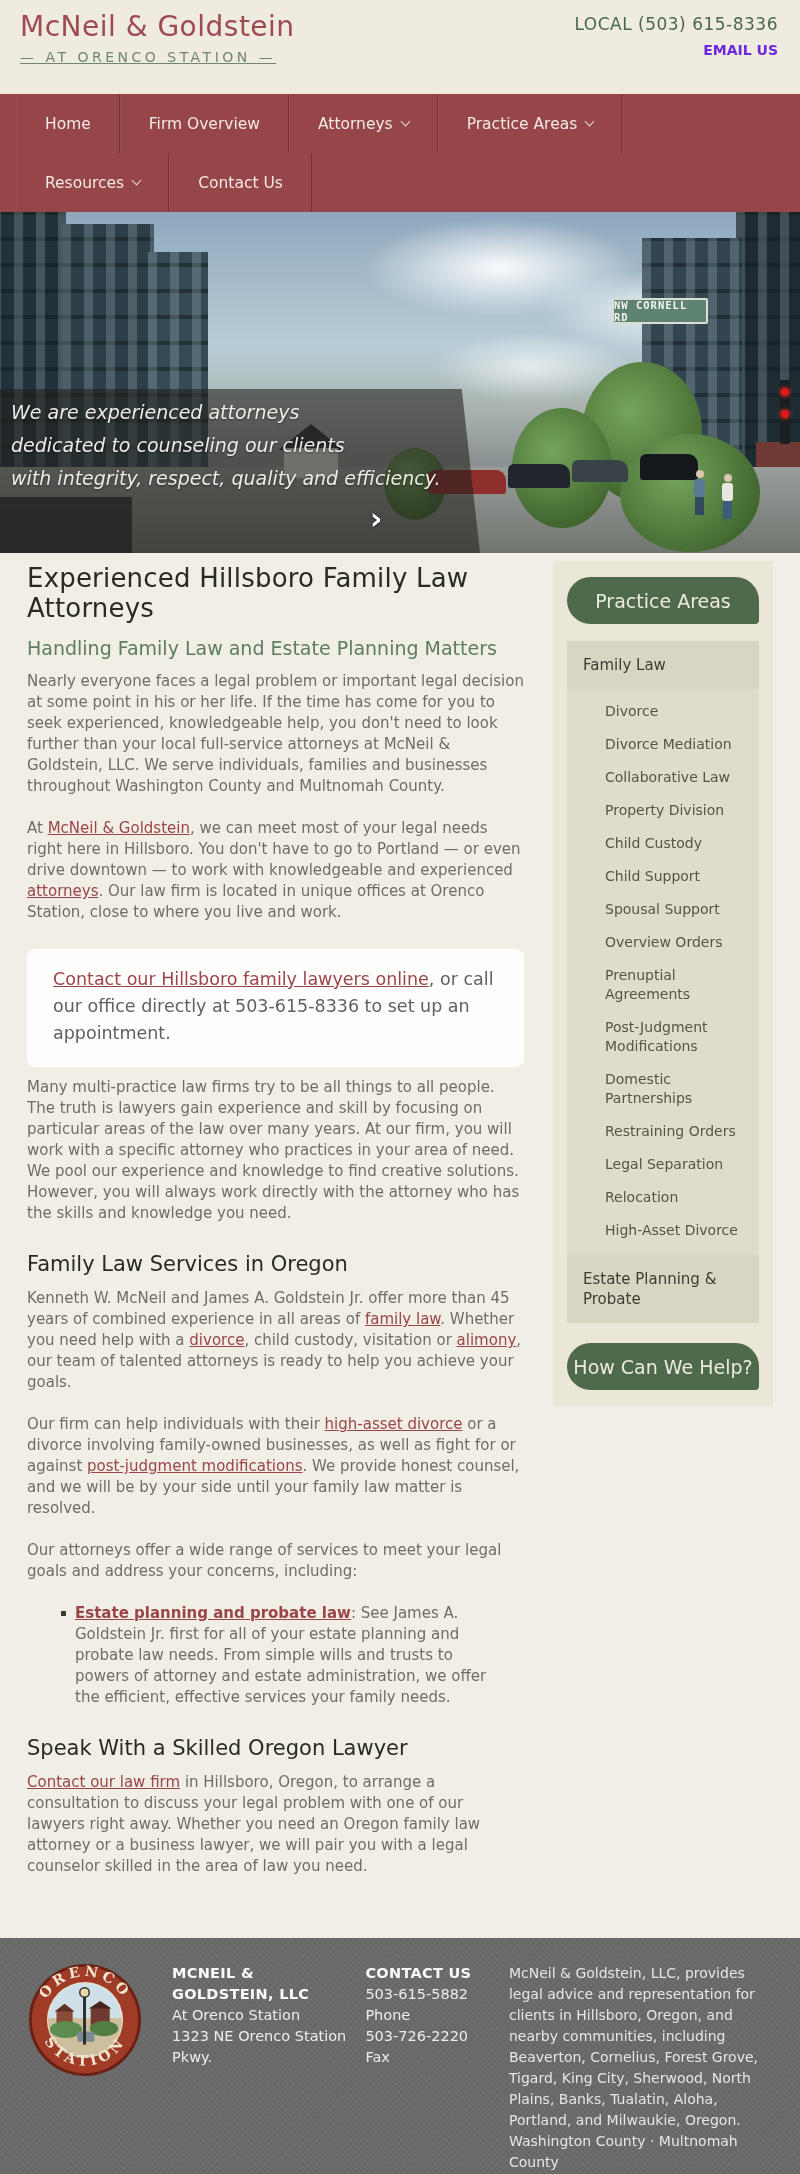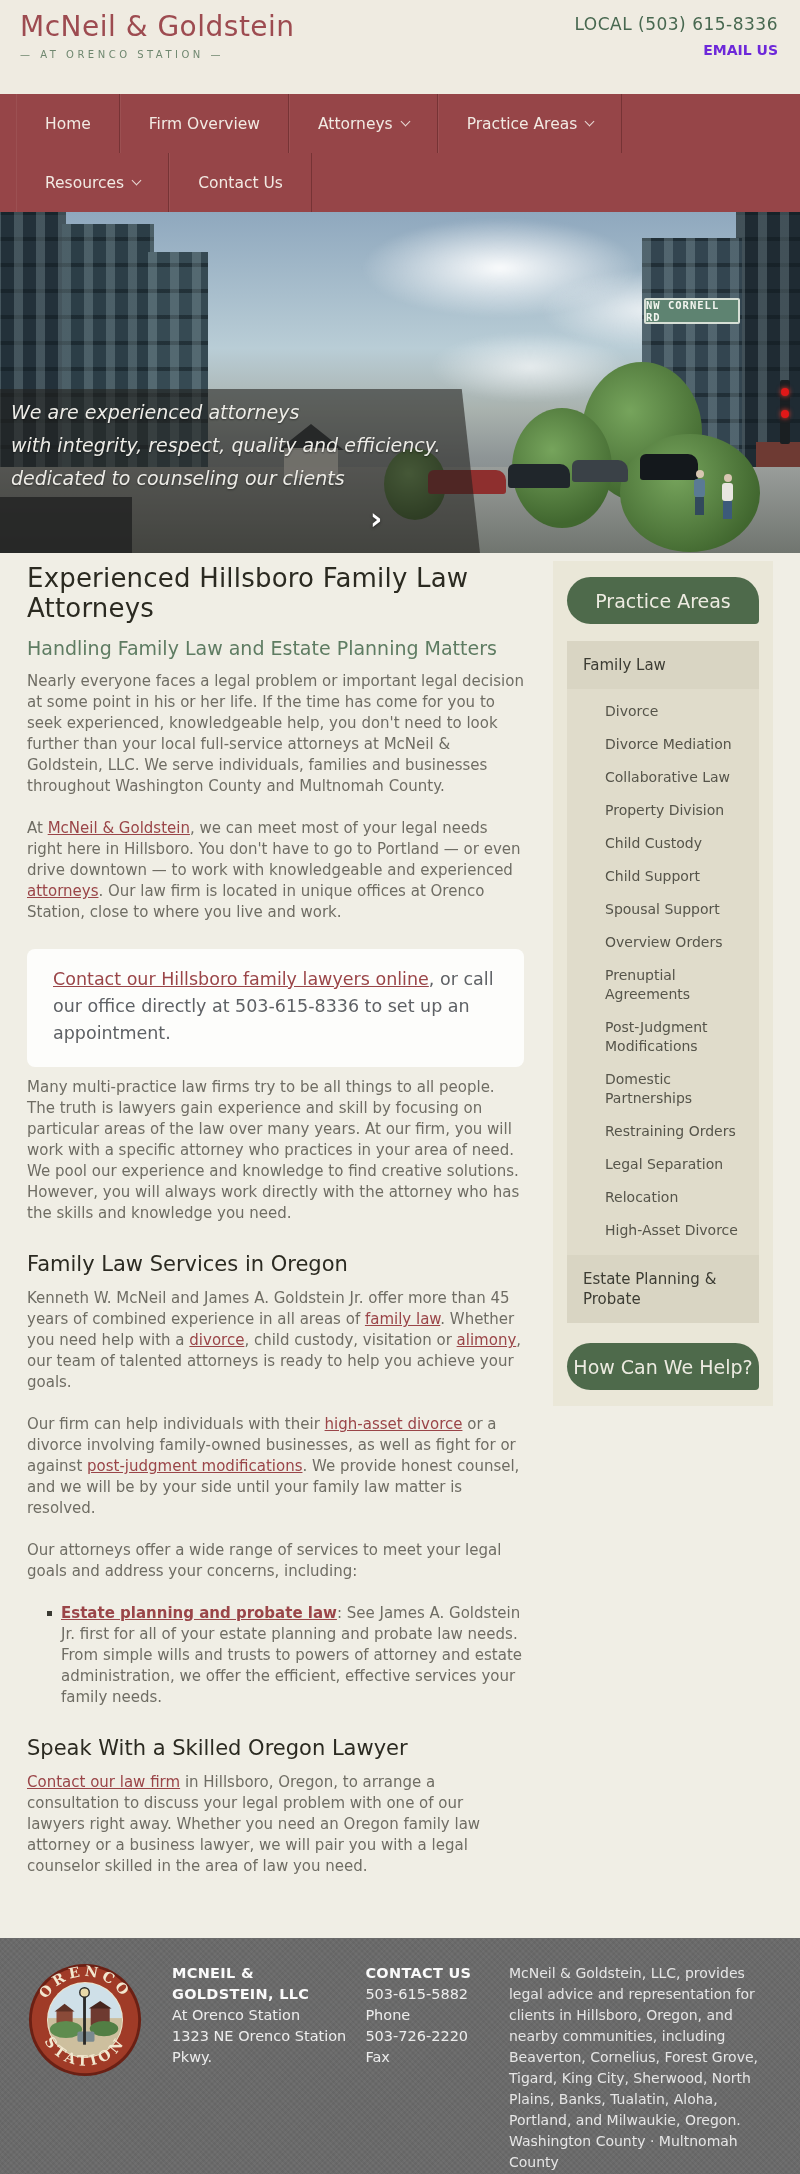--- a/index.html
+++ b/index.html
@@ -10,21 +10,21 @@
   }
   *{box-sizing:border-box;}
   html,body{margin:0;padding:0;}
   body{width:800px;font-family:"DejaVu Sans","Liberation Sans",sans-serif;background:#fff;}
   a{cursor:pointer;}
 
   
   .header{height:94px;background:var(--header-bg);position:relative;}
   .logo{position:absolute;left:20px;top:12px;}
   .logo-title{font-size:28px;font-weight:400;color:#9d4b50;letter-spacing:.5px;line-height:1.1;}
-  .logo-sub{font-size:10px;color:#6f876f;letter-spacing:3.5px;margin-top:6px;}
+  .logo-sub{font-size:14px;color:#6f876f;letter-spacing:3.5px;margin-top:6px;text-decoration:underline;}
   .header-right{position:absolute;right:22px;top:14px;text-align:right;}
   .phone{font-size:17px;color:#486850;letter-spacing:.5px;}
   .emailus{font-size:14px;color:#6d28d9;margin-top:8px;text-decoration:none;display:inline-block;font-weight:bold;}
 
   
   .nav{background:var(--maroon);}
   .nav-row{display:flex;height:59px;align-items:stretch;padding-left:16px;}
   .nav-item{display:flex;align-items:center;gap:9px;padding:18px 28px;color:#f2eae3;font-size:15.5px;
             border-right:1px solid rgba(60,18,20,.35);border-left:1px solid rgba(255,255,255,.06);cursor:pointer;}
   .chev{width:7px;height:7px;border-right:1.5px solid #e8d9d3;border-bottom:1.5px solid #e8d9d3;
@@ -37,21 +37,21 @@
   .bld{position:absolute;}
   .win{background-image:repeating-linear-gradient(90deg,rgba(190,215,220,.22) 0 9px,transparent 9px 22px),
        repeating-linear-gradient(0deg,rgba(15,25,30,.5) 0 4px,transparent 4px 26px);}
   .tree{position:absolute;border-radius:50%;background:radial-gradient(circle at 40% 35%,#76a45c,#41672f 75%);}
   .street{position:absolute;left:0;right:0;bottom:0;height:86px;background:linear-gradient(180deg,#999d9a,#70756f);}
   .car{position:absolute;border-radius:6px 10px 3px 3px;}
   .gazebo-roof{position:absolute;left:272px;top:212px;width:78px;height:26px;background:#2c3237;
                clip-path:polygon(8% 100%,50% 0,92% 100%);}
   .gazebo-body{position:absolute;left:284px;top:236px;width:54px;height:30px;background:#e9e7dd;opacity:.85;}
   .cafe{position:absolute;left:0;bottom:0;width:132px;height:56px;background:#23282b;opacity:.85;}
-  .sign{position:absolute;left:644px;top:86px;width:96px;height:26px;background:#5e8371;border:2px solid #d7dfd6;
+  .sign{position:absolute;left:612px;top:86px;width:96px;height:26px;background:#5e8371;border:2px solid #d7dfd6;
         border-radius:2px;display:flex;align-items:center;justify-content:center;
         font-family:"DejaVu Sans Mono","Liberation Mono",monospace;font-size:10.5px;font-weight:bold;
         color:#f2f5ef;letter-spacing:1px;}
   .pole{position:absolute;left:780px;top:168px;width:10px;height:64px;background:#1a1f22;border-radius:2px;}
   .redlight{position:absolute;width:8px;height:8px;border-radius:50%;background:#e01818;box-shadow:0 0 5px #ff3a2a;}
   .person{position:absolute;width:11px;height:46px;}
   .person .ph{width:8px;height:8px;border-radius:50%;margin:0 auto;}
   .person .pb{width:11px;height:18px;border-radius:3px;margin-top:1px;}
   .person .pl{width:9px;height:18px;margin:0 auto;}
   .overlay{position:absolute;left:0;top:177px;width:480px;height:164px;background:rgba(35,33,30,.58);
@@ -64,21 +64,21 @@
   .content{background:var(--body-bg);min-height:1263px;padding:8px 27px 40px;display:flex;justify-content:space-between;}
   .main-col{width:497px;}
   h1{font-size:26px;font-weight:400;color:var(--ink);margin:2px 0 14px;letter-spacing:.2px;}
   .subtitle{font-size:19px;color:var(--green-text);margin:0 0 12px;font-weight:400;}
   .main-col p{font-size:15px;line-height:21px;color:var(--body-text);margin:0 0 21px;}
   h2{font-size:21px;font-weight:400;color:var(--ink);margin:28px 0 12px;}
   .lnk{color:#9a4548;text-decoration:underline;}
   .lnk.bold{font-weight:bold;}
   .callout{background:#fdfdfb;border-radius:8px;padding:17px 26px 20px;margin:26px 0 10px;
            font-size:17.5px;line-height:27px;color:#5e6165;}
-  ul.svc{margin:0 0 24px;padding:0 0 0 20px;list-style:none;}
+  ul.svc{margin:0 14px 24px;padding:0 0 0 20px;list-style:none;}
   ul.svc li{position:relative;font-size:15px;line-height:21px;color:var(--body-text);padding-left:14px;}
   ul.svc li::before{content:"";position:absolute;left:0;top:8px;width:5px;height:5px;background:#3a3a33;}
 
   
   .sidebar{width:220px;}
   .panel{background:var(--panel);padding:16px 14px 16px;}
   .btn-green{display:flex;align-items:center;justify-content:center;height:47px;background:var(--green);
              color:#edebe1;font-size:19px;border-radius:24px 24px 4px 24px;cursor:pointer;}
   .pa-list{margin-top:17px;}
   .pa-parent{background:var(--panel-parent);padding:14px 10px 14px 16px;font-size:15px;color:#3c3c33;
@@ -182,22 +182,22 @@
   </div>
 
   <div class="pole"></div>
   <div class="redlight" style="left:781px;top:176px;"></div>
   <div class="redlight" style="left:781px;top:198px;"></div>
 
   <div class="sign">NW CORNELL RD</div>
 
   <div class="overlay">
     <div class="tagline">We are experienced attorneys</div>
+    <div class="tagline">dedicated to counseling our clients</div>
     <div class="tagline">with integrity, respect, quality and efficiency.</div>
-    <div class="tagline">dedicated to counseling our clients</div>
   </div>
 
   <div class="next-arrow">›</div>
 </div>
 
 <div class="content">
   <div class="main-col">
     <h1>Experienced Hillsboro Family Law Attorneys</h1>
     <div class="subtitle">Handling Family Law and Estate Planning Matters</div>
     <p>Nearly everyone faces a legal problem or important legal decision at some point in his or her life. If the time has come for you to seek experienced, knowledgeable help, you don't need to look further than your local full-service attorneys at McNeil &amp; Goldstein, LLC. We serve individuals, families and businesses throughout Washington County and Multnomah County.</p>

